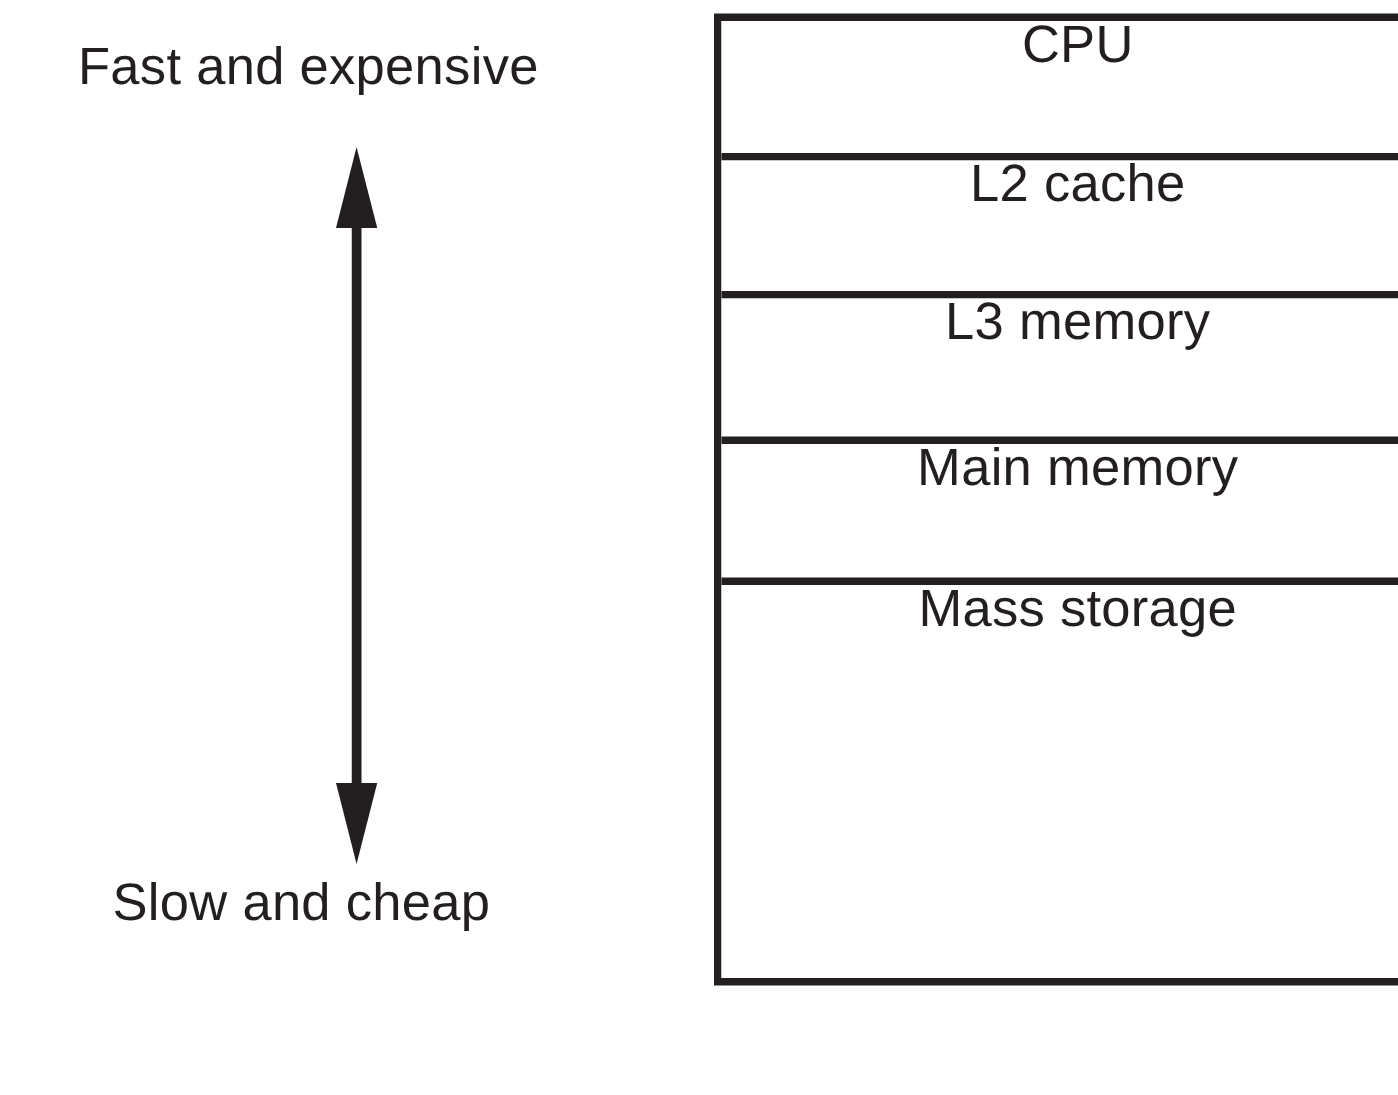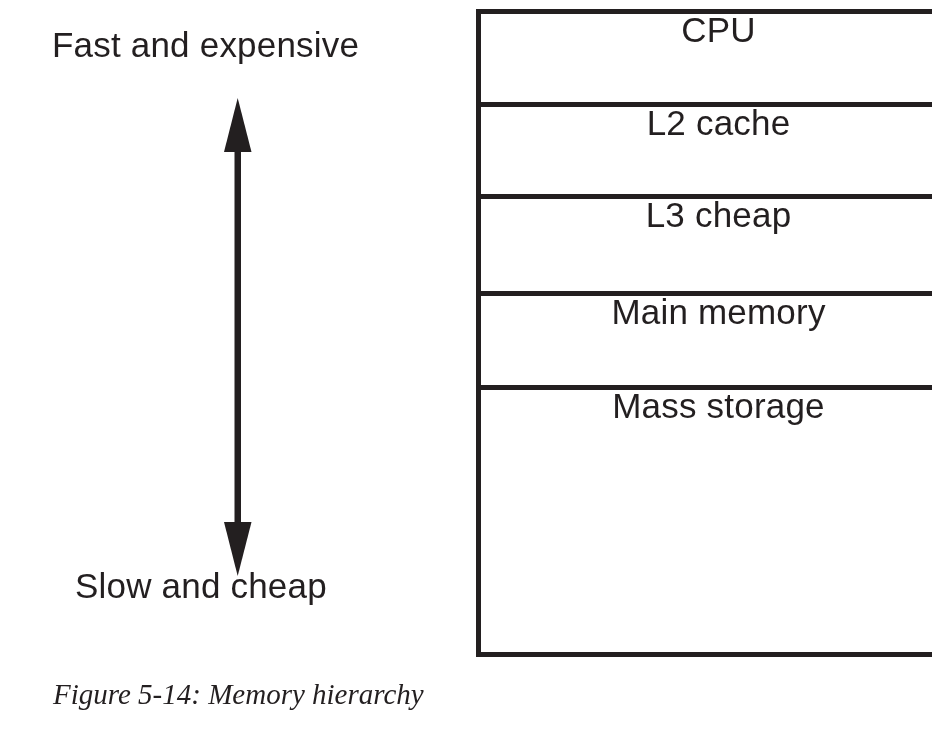--- a/index.html
+++ b/index.html
@@ -35,21 +35,21 @@
     color: #231f20;
     white-space: nowrap;
     line-height: 1;
   }
   #label-fast {
     left: 4px;
     top: 27px;
   }
   #label-slow {
     left: 27px;
-    top: 568px;
+    top: 584px;
   }
 
   
   #scale-arrow {
     position: absolute;
     left: 160px;
     top: 94px;
     width: 60px;
     height: 486px;
   }
@@ -138,28 +138,27 @@
       <span class="hierarchy-row-label">CPU</span>
     </div>
 
 
 
     <div class="hierarchy-row row-h-92">
       <span class="hierarchy-row-label">L2 cache</span>
     </div>
 
     <div class="hierarchy-row row-h-97">
-      <span class="hierarchy-row-label">L3 cheap</span>
+      <span class="hierarchy-row-label">L3 memory</span>
     </div>
 
     <div class="hierarchy-row row-h-94">
       <span class="hierarchy-row-label">Main memory</span>
     </div>
 
     <div class="hierarchy-row" style="flex:1 1 auto;">
       <span class="hierarchy-row-label">Mass storage</span>
     </div>
 
   </div>
 
-  <div id="figure-caption">Figure 5-14: Memory hierarchy</div>
 
 </div>
 
 </body></html>

